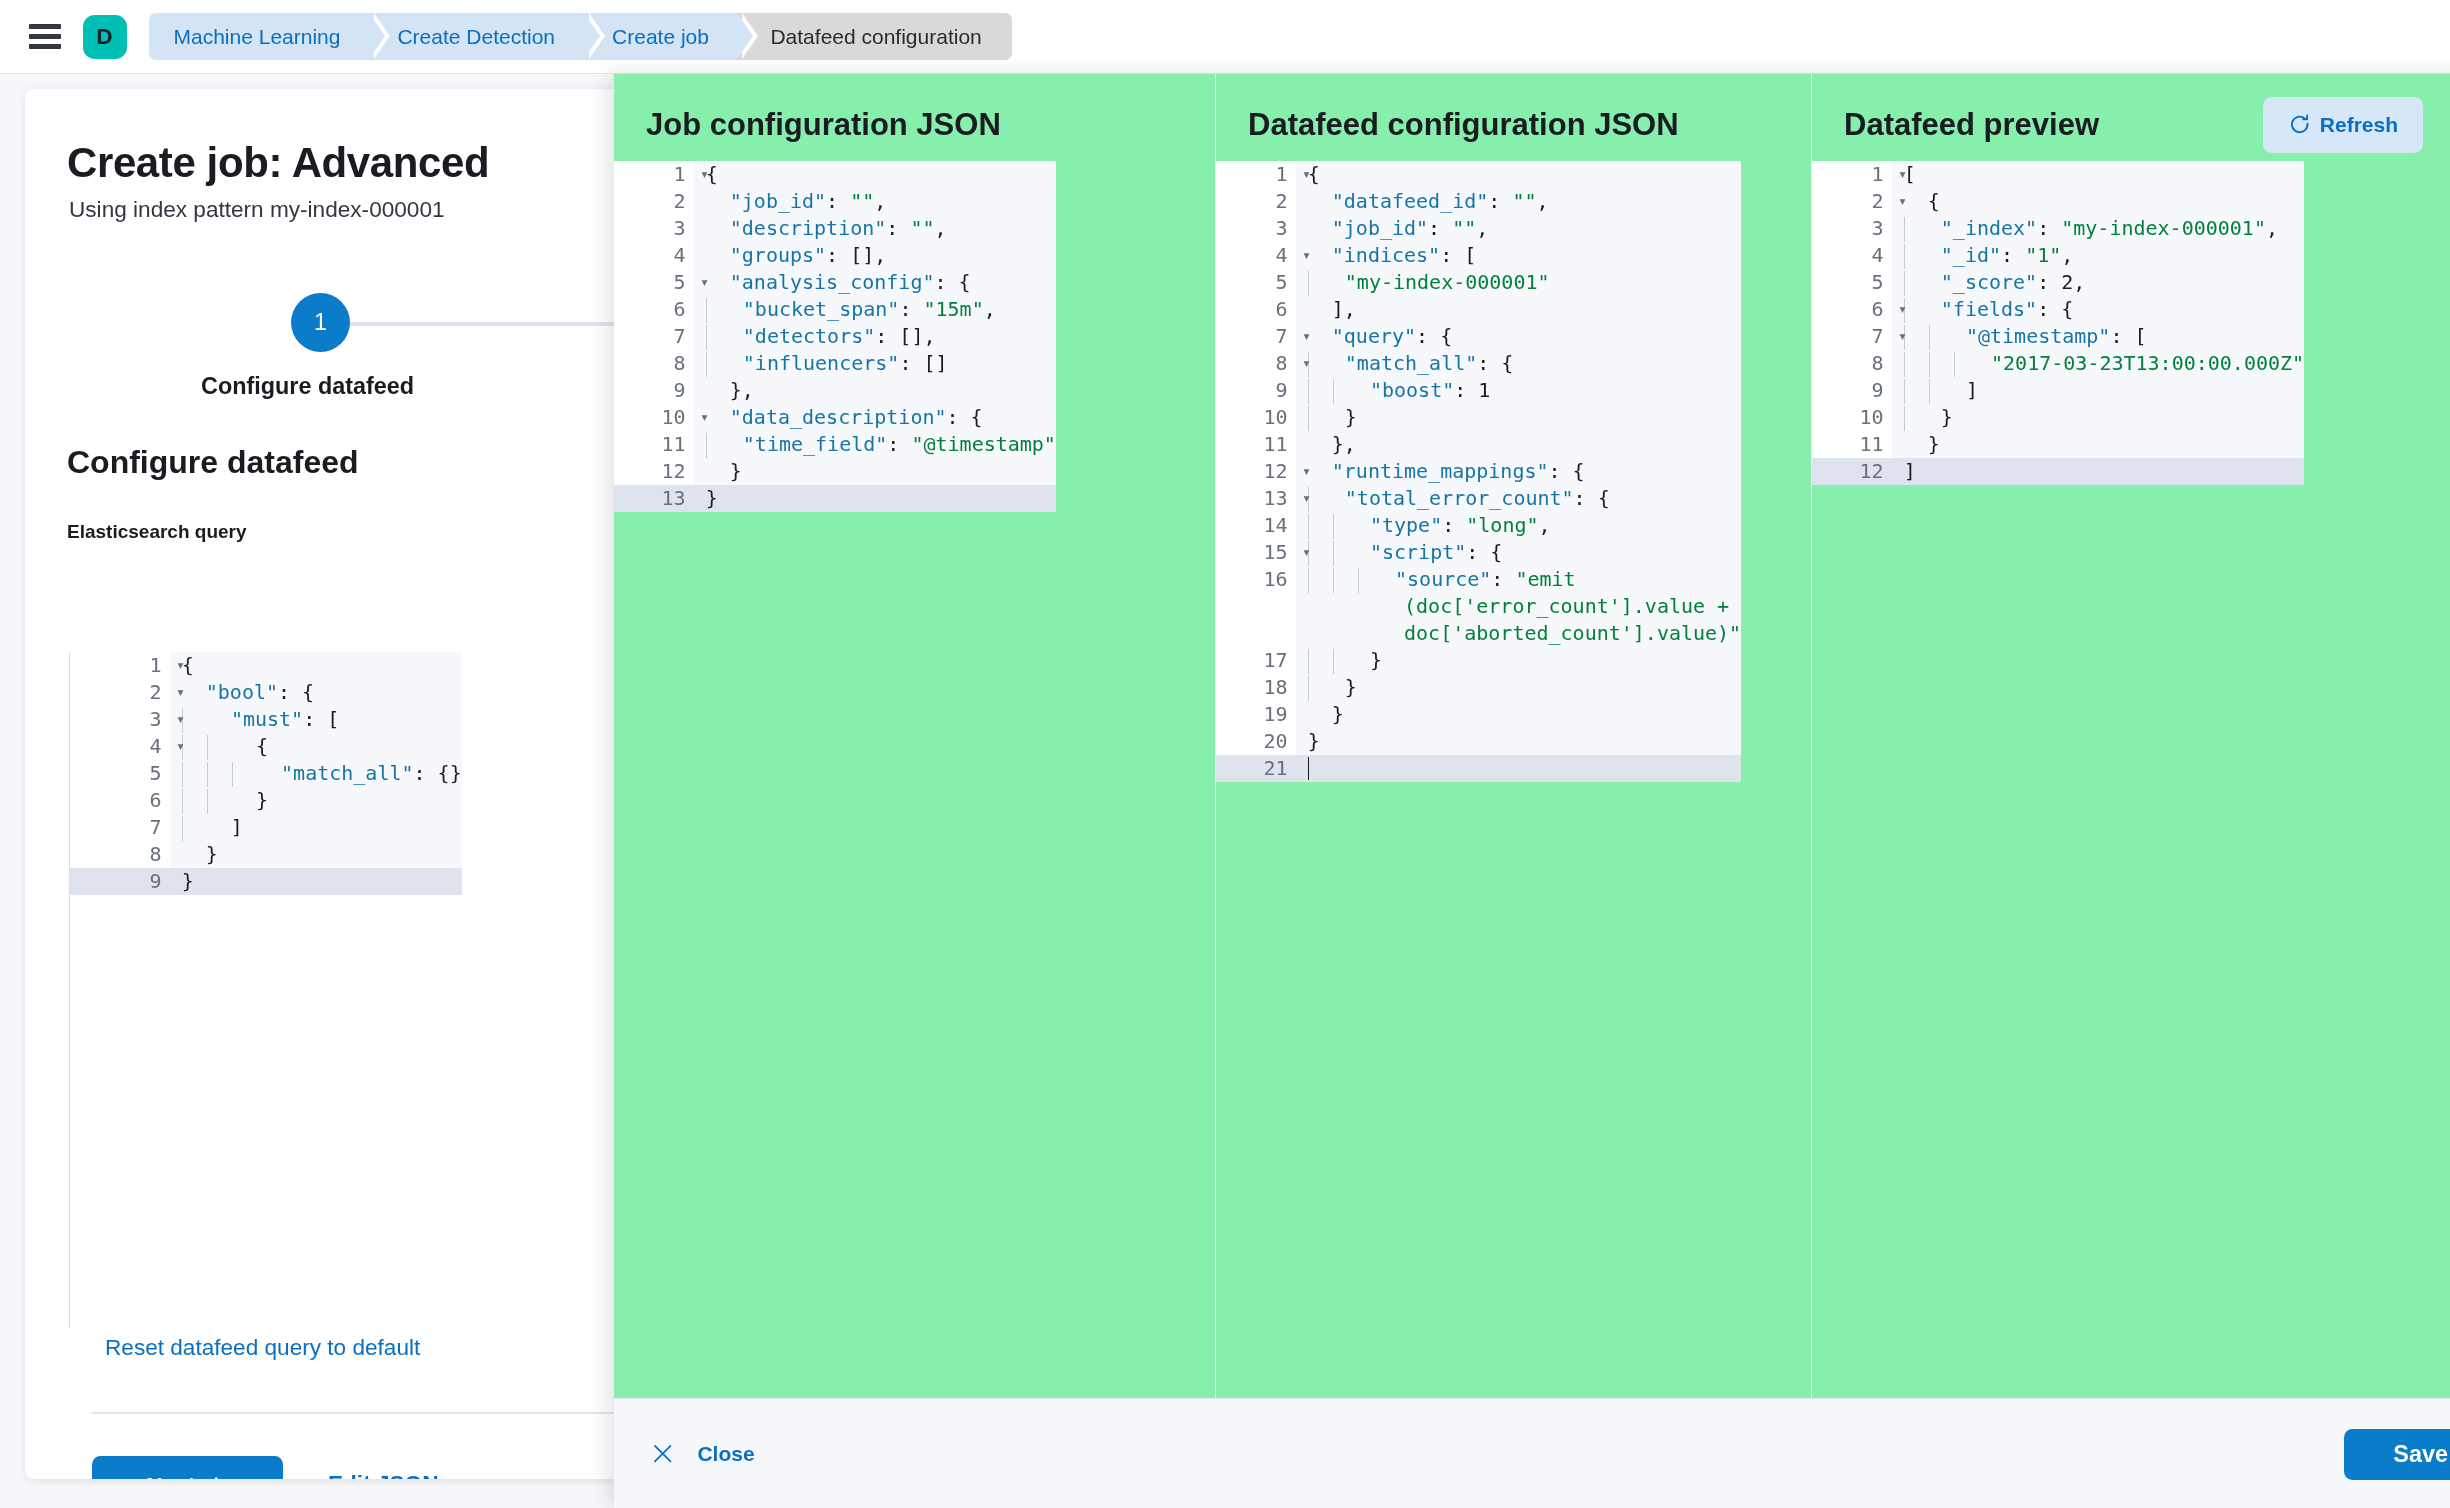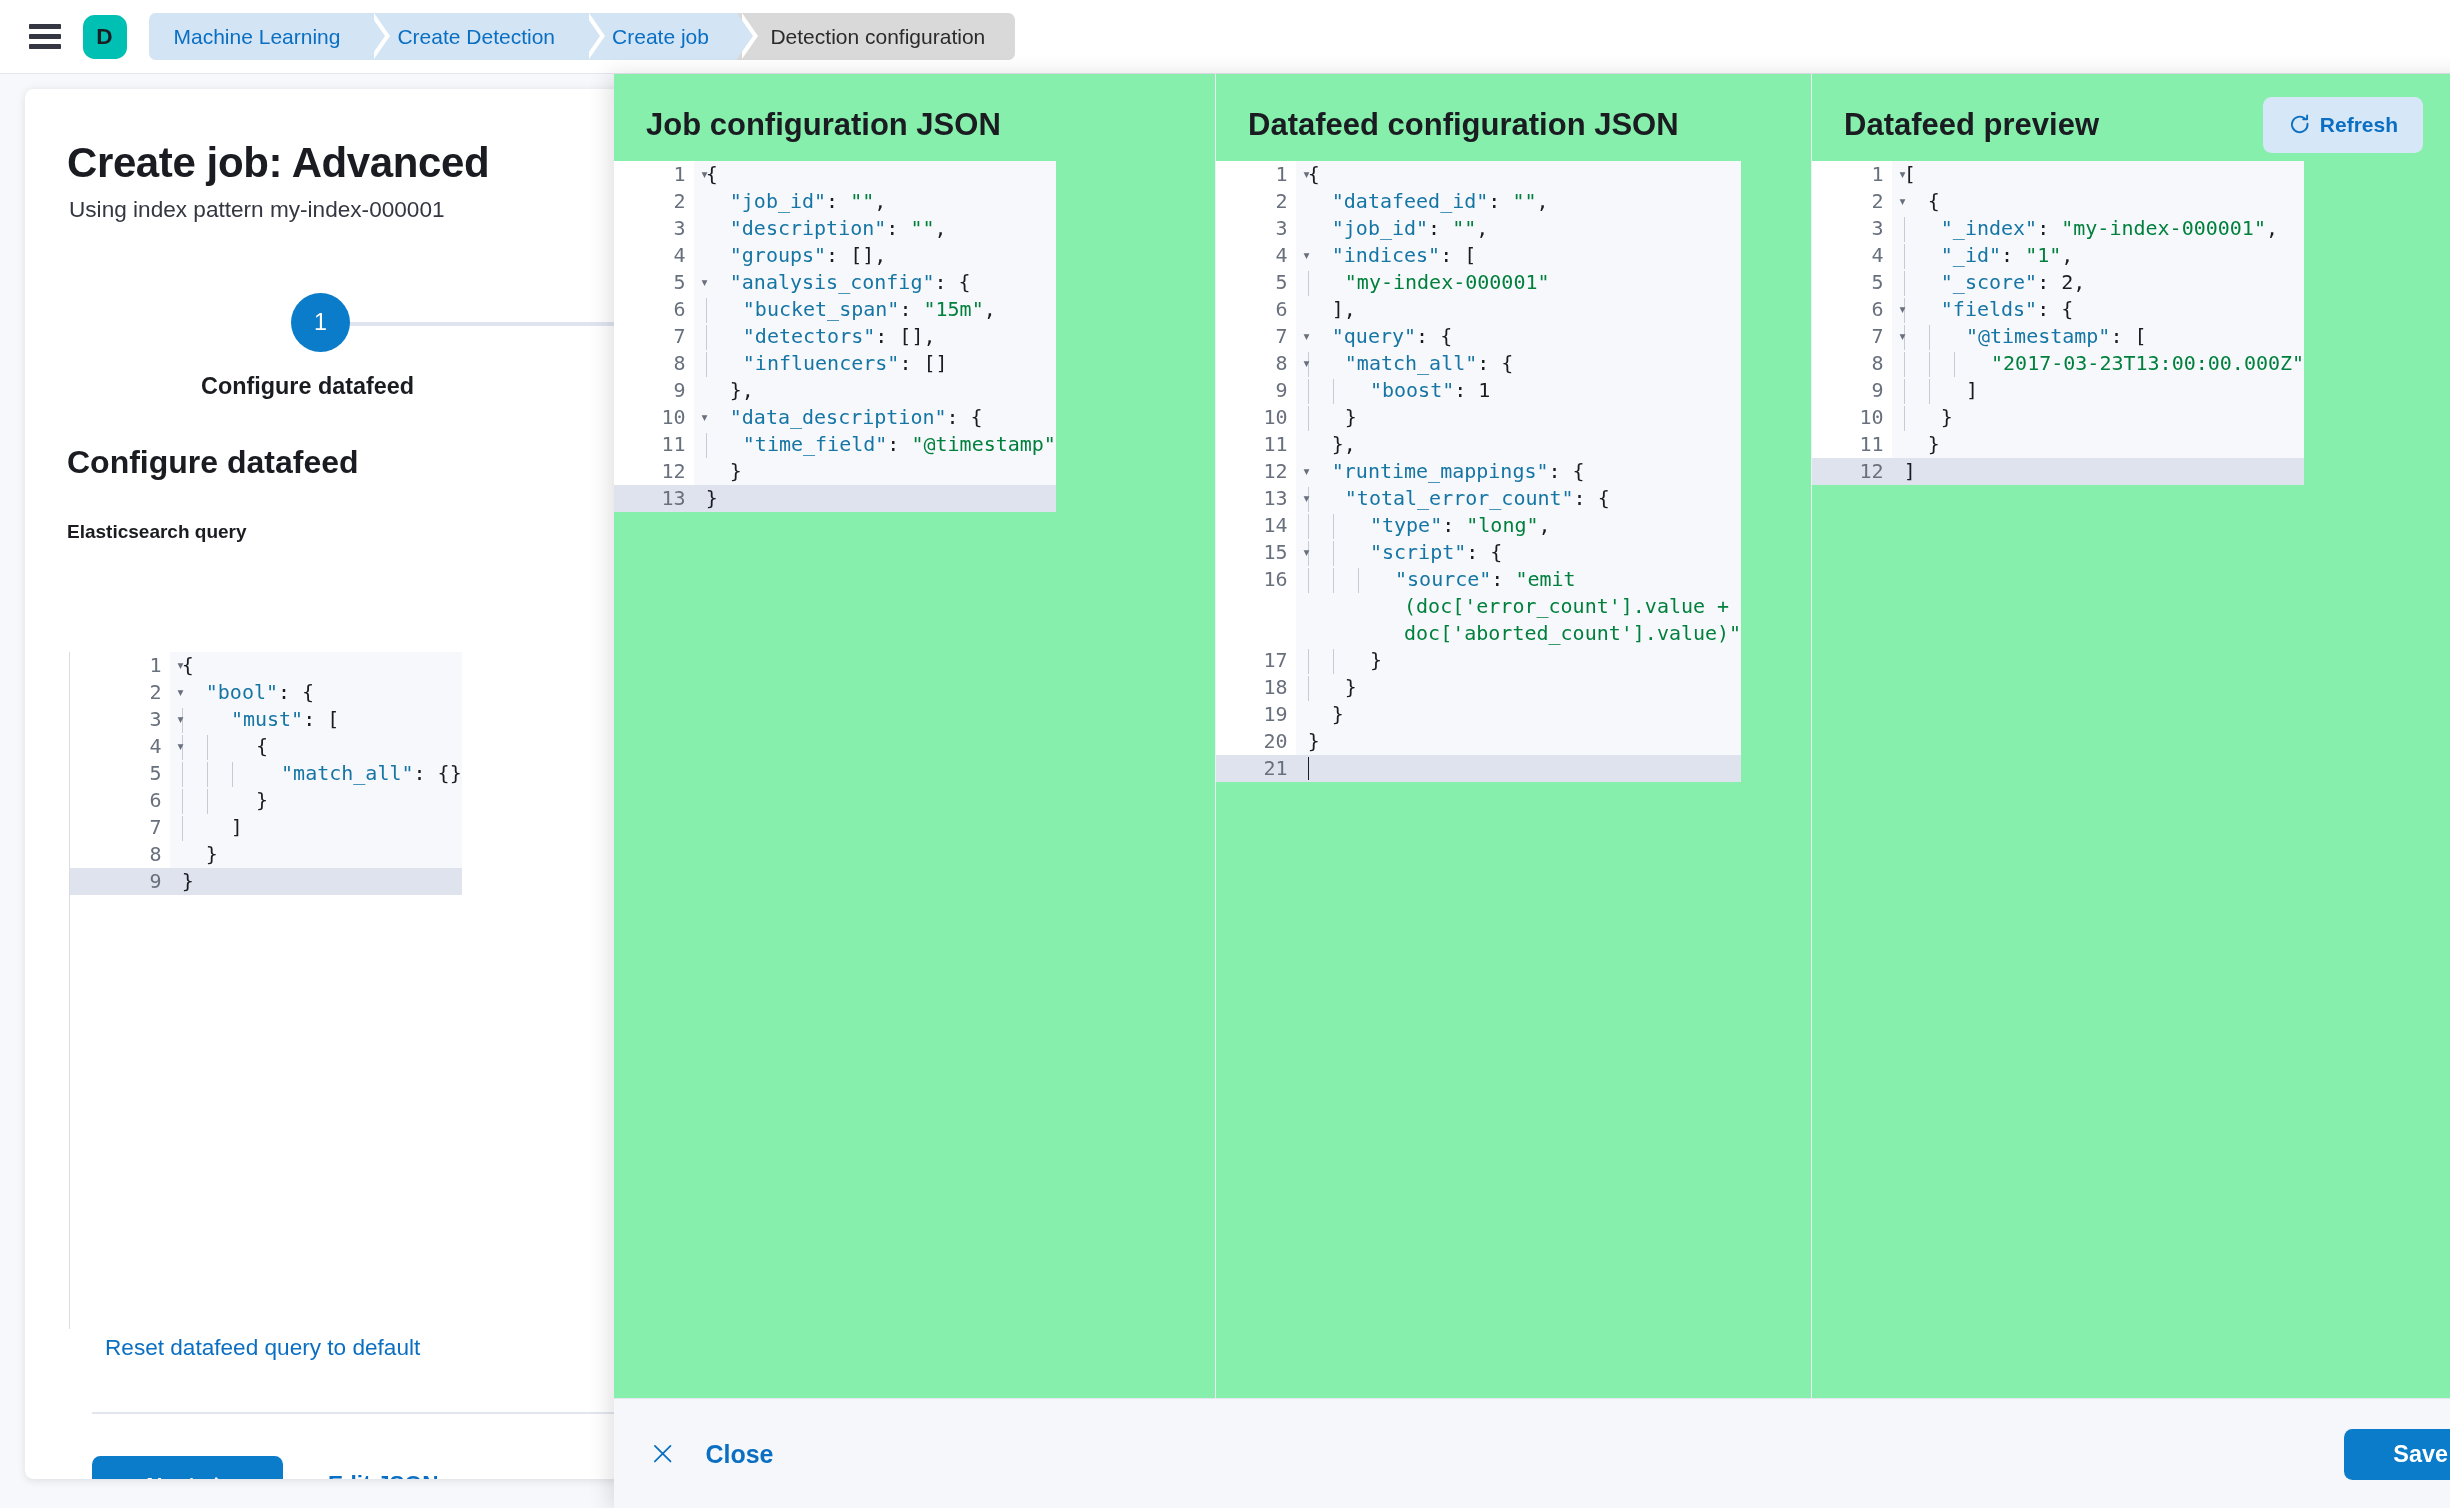--- a/index.html
+++ b/index.html
@@ -133,22 +133,22 @@
     height:25px; vertical-align:-6.7px; margin-right:0; }
   .cursor { display:inline-block; width:1.7px; height:23.4px;
     background:#1a1c21; vertical-align:-5px; }
 
   
   .flyout-foot {
     height:111px; background:#f5f7fa; border-top:0.8px solid #e3e6ef;
     display:flex; align-items:center; justify-content:space-between;
     padding:0 45px 0 37px;
   }
-  .close-btn { display:flex; align-items:center; gap:31px;
-    color:#0a6fc2; font-size:25px; font-weight:bold; cursor:pointer; }
+  .close-btn { display:flex; align-items:center; gap:23px;
+    color:#0a6fc2; font-size:21px; font-weight:bold; cursor:pointer; }
   .btn-save { background:#0a7cca; color:#fff; font-size:23.4px; font-weight:bold;
     padding:12px 49px; border-radius:8.4px; cursor:pointer; }
   svg { display:block; }
 </style>
 </head>
 <body>
 
 <div id="topnav">
   <div class="hamburger">
     <span></span>
@@ -162,21 +162,21 @@
     <div class="crumb">
       <span>Machine Learning</span>
     </div>
     <div class="crumb">
       <span>Create Detection</span>
     </div>
     <div class="crumb">
       <span>Create job</span>
     </div>
     <div class="crumb last">
-      <span>Detection configuration</span>
+      <span>Datafeed configuration</span>
     </div>
   </div>
 </div>
 
 <div id="bgcard">
   <div class="pg-title">Create job: Advanced</div>
   <div class="pg-sub">Using index pattern my-index-000001</div>
 
   <div class="stepper">
     <div class="step-line"></div>

